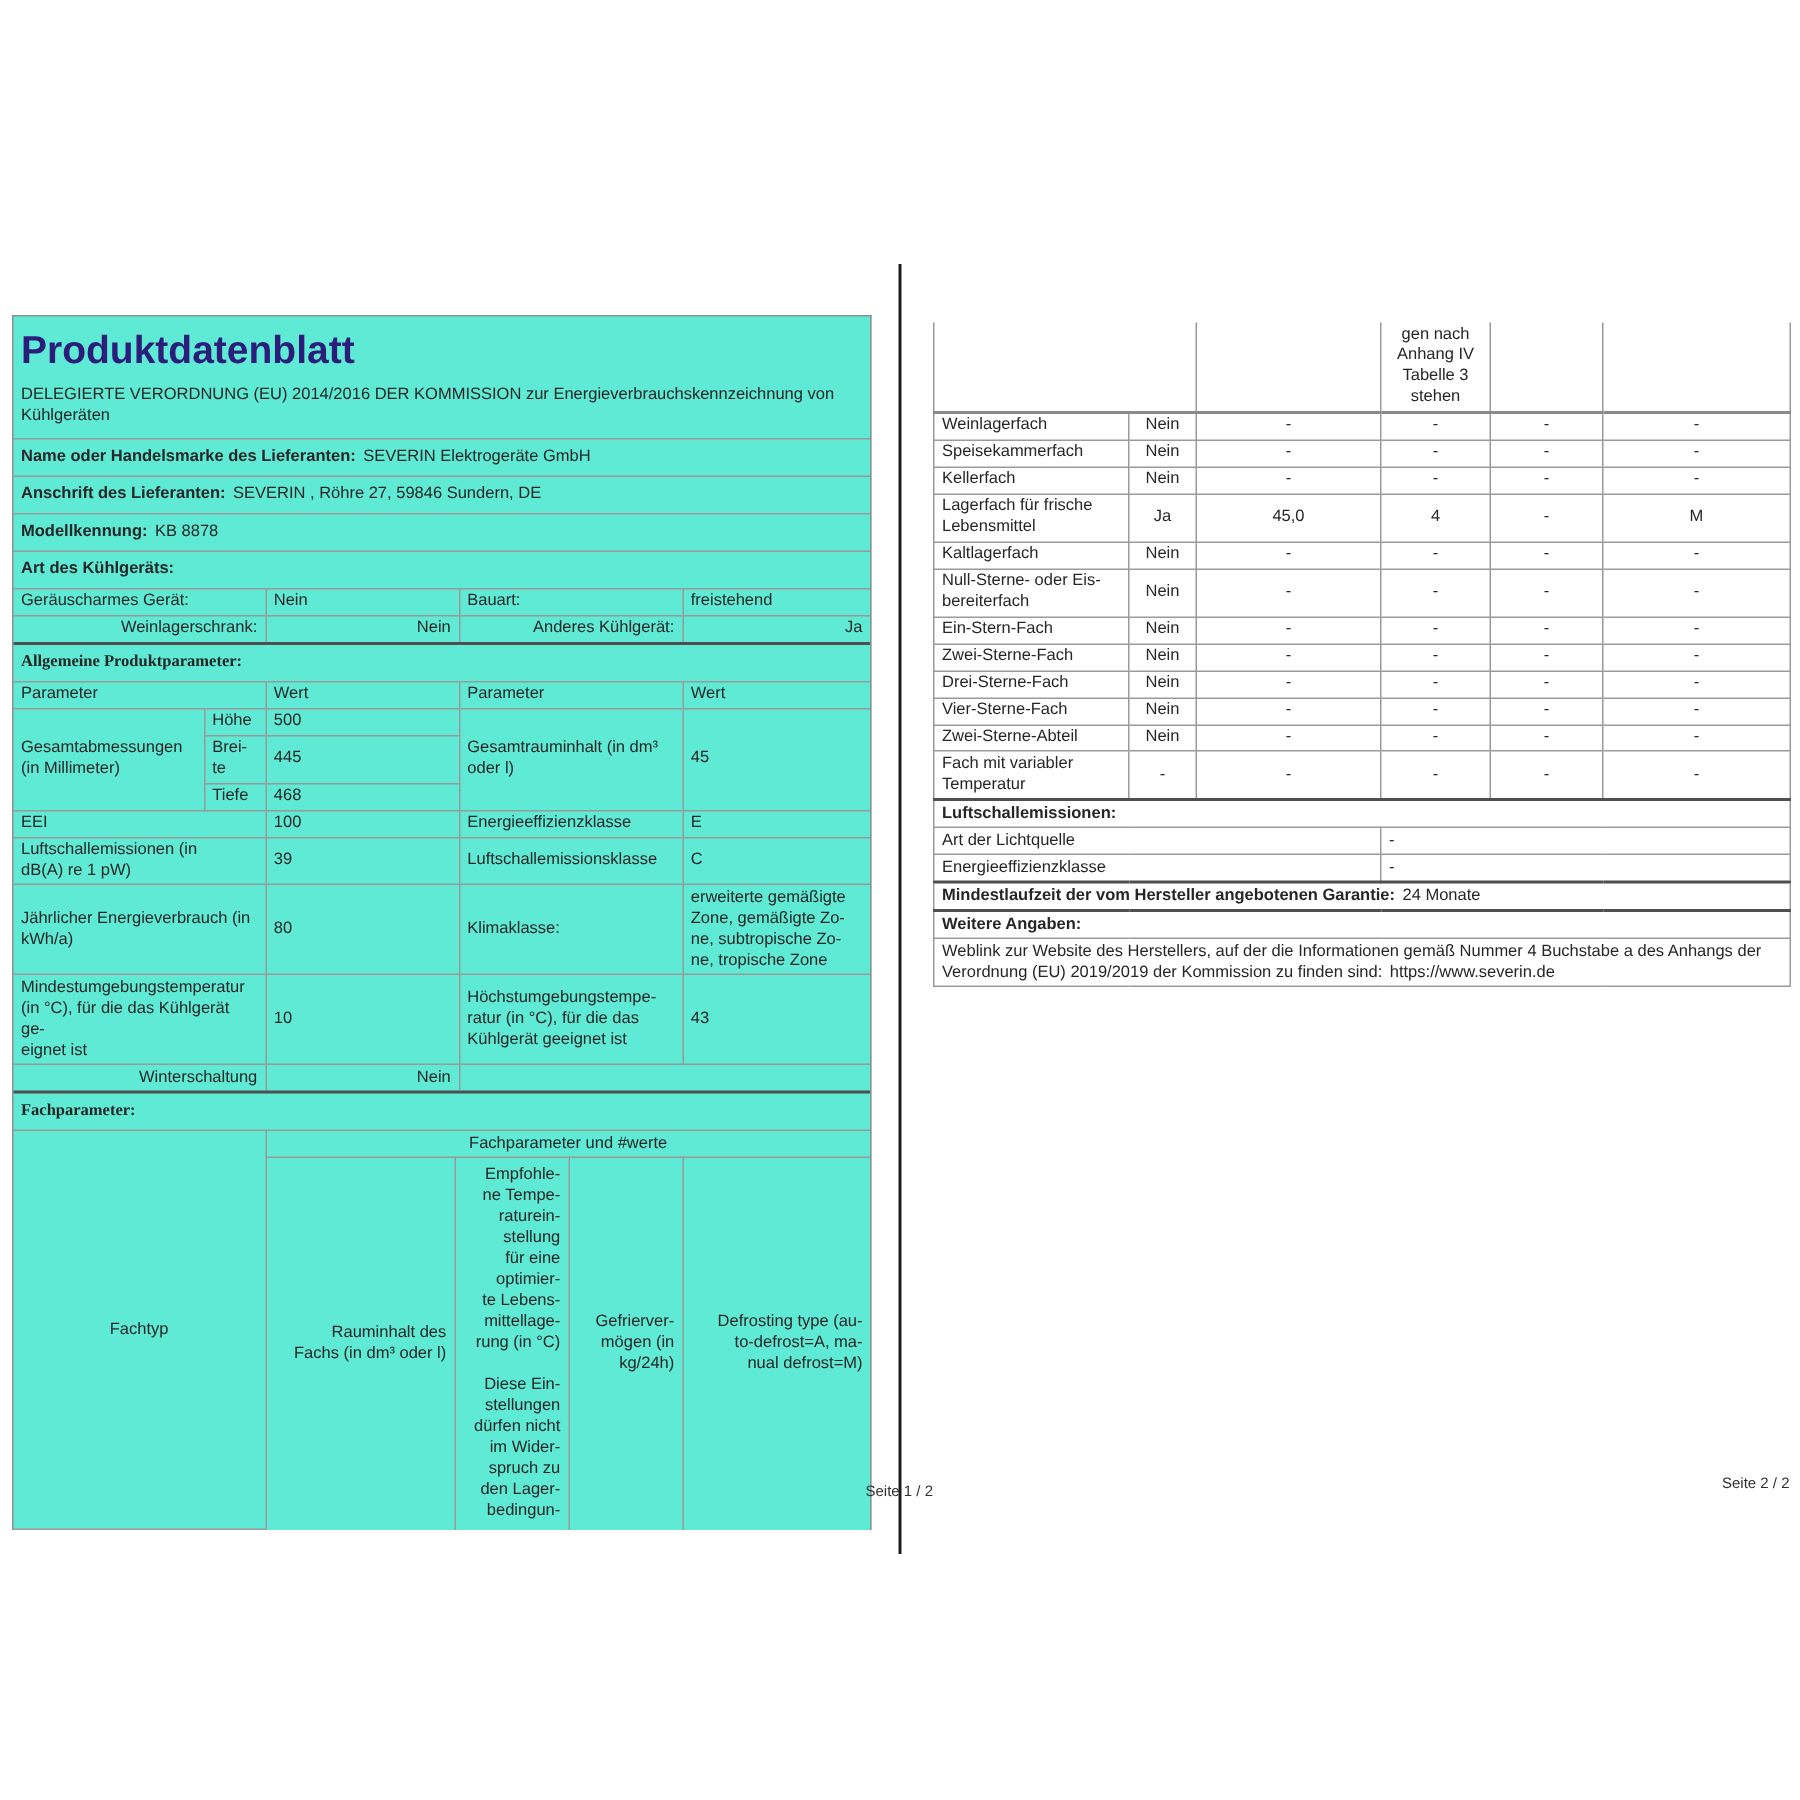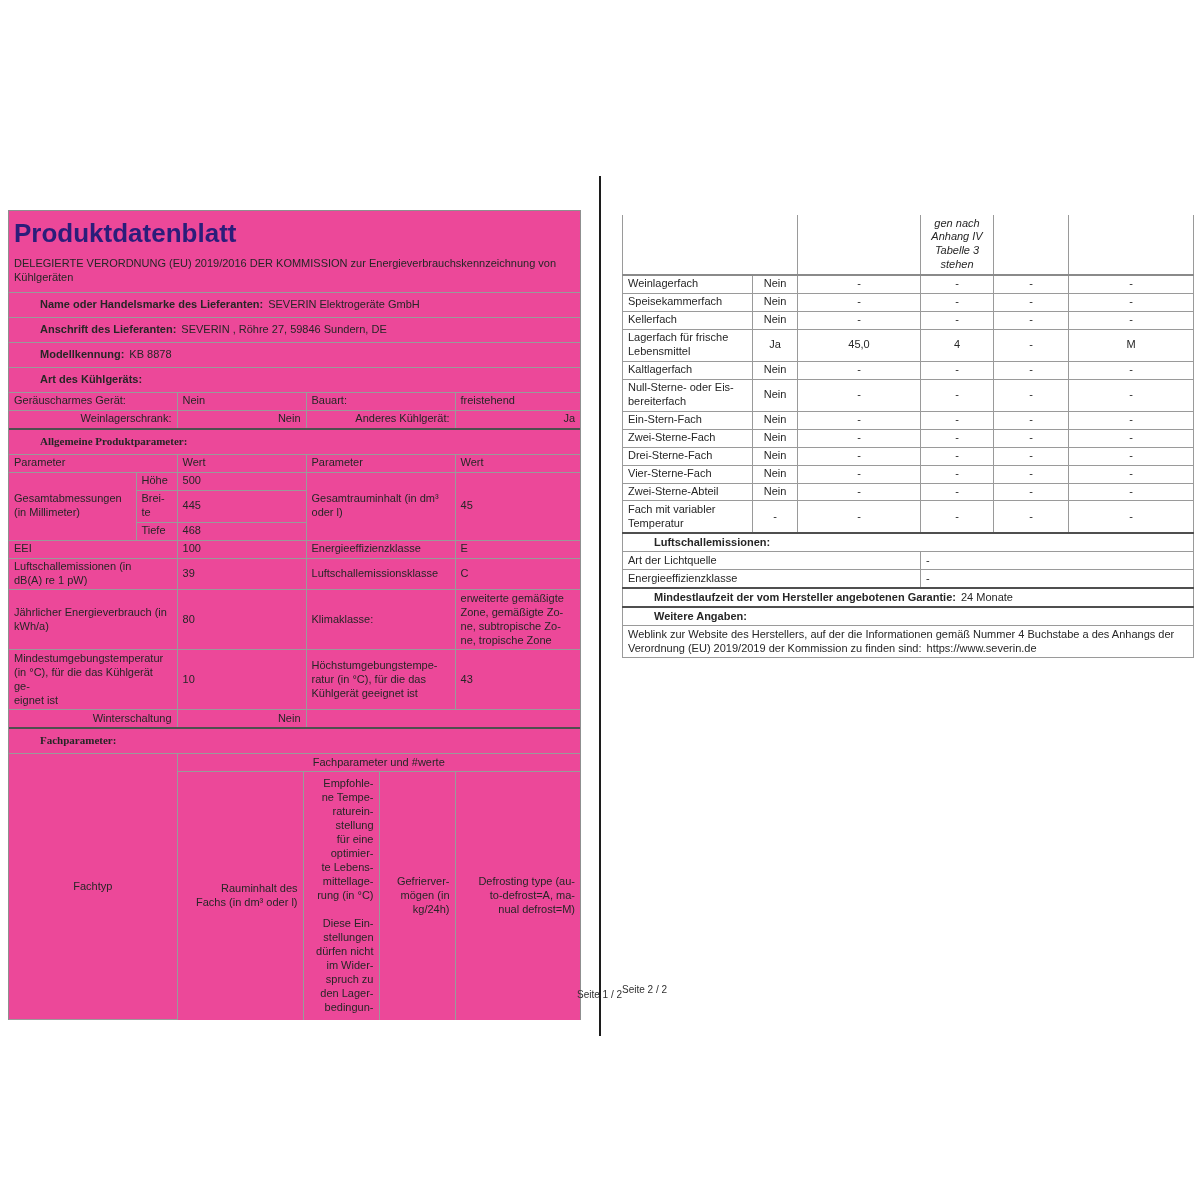--- a/index.html
+++ b/index.html
@@ -4,57 +4,57 @@
 <style>
   html,body { margin:0; padding:0; background:#ffffff; }
   * { box-sizing:border-box; }
   .canvas {
     position:relative; width:1200px; height:1200px; background:#ffffff;
     font-family:"Liberation Sans", sans-serif; color:#262626;
     font-size:11px; line-height:1.27;
   }
   .page1 {
     position:absolute; left:8px; top:210px; width:573px;
-    border:1px solid #8f8f8f; border-bottom:0; background:#ec4899;
+    border:1px solid #8f8f8f; border-bottom:0; background:#5eead4;
   }
   .head { padding:6px 6px 7px 5px; }
   .title { font-size:26px; font-weight:bold; color:#2b1d7a; margin:0 0 7px 0; }
   .subtitle { margin:0; }
   .row { border-top:1px solid #9a9a9a; padding:5px 6px 5px 5px; }
   .row.heavy { border-top:2px solid #4f4f4f;font-family:Liberation Serif, serif; }
-  .b { font-weight:bold;margin-left:26px; }
+  .b { font-weight:bold; }
   .val { margin-left:5px; }
   table.t { border-collapse:collapse; table-layout:fixed; width:571px; }
   .t td { border:1px solid #9a9a9a; padding:1.5px 5px; vertical-align:middle; overflow:hidden; }
   .page1 table.t tr:last-child td { border-bottom:0;text-align:right; }
   td.noL { border-left:0; }
   td.noR { border-right:0; }
   .c { text-align:center; }
   .pre { white-space:pre-line; }
   .topv { vertical-align:top; }
   tr.tall td { height:248px; }
   table.page2 { position:absolute; left:622px; top:215px; }
-  .page2 tr.first td { border-top:0;font-style:italic; }
+  .page2 tr.first td { border-top:0; }
   .page2 tr.hdr2 td { border-bottom:2px solid #8a8a8a; }
   .page2 tr.heavy td { border-top:2px solid #4f4f4f; }
   .divider { position:absolute; left:599px; top:176px; width:2px; height:860px; background:#1c1c1c; }
   .pagelabel { position:absolute; font-size:10px; color:#303030; }
   .pl1 { left:8px; top:989px; width:570px; text-align:right;margin-left:44px; }
-  .pl2 { left:622px; top:984px; width:571px; text-align:left; }
+  .pl2 { left:622px; top:984px; width:571px; text-align:right; }
 </style>
 </head>
 <body>
 
 <div class="canvas">
 
   <div class="page1">
 
     <div class="head">
       <div class="title">Produktdatenblatt</div>
-      <div class="subtitle">DELEGIERTE VERORDNUNG (EU) 2019/2016 DER KOMMISSION zur Energieverbrauchskennzeichnung von Kühlgeräten</div>
+      <div class="subtitle">DELEGIERTE VERORDNUNG (EU) 2014/2016 DER KOMMISSION zur Energieverbrauchskennzeichnung von Kühlgeräten</div>
     </div>
 
     <div class="row">
       <span class="b">Name oder Handelsmarke des Lieferanten:</span><span class="val">SEVERIN Elektrogeräte GmbH</span>
     </div>
 
     <div class="row">
       <span class="b">Anschrift des Lieferanten:</span><span class="val">SEVERIN , Röhre 27, 59846 Sundern, DE</span>
     </div>
 

